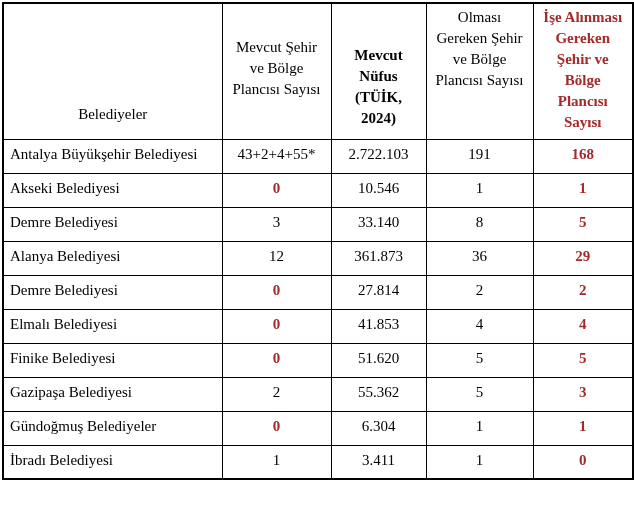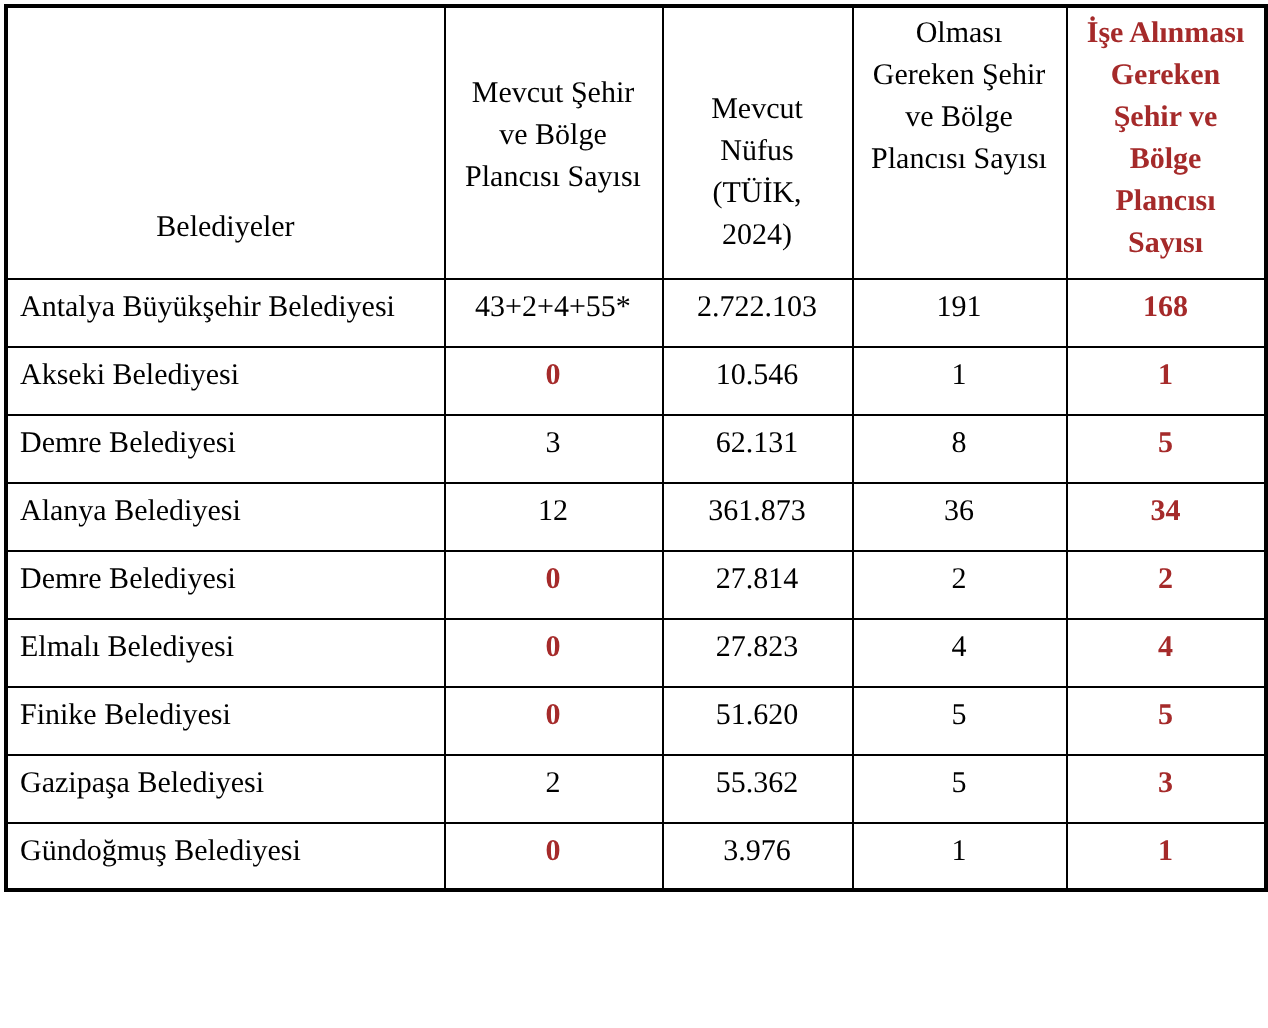--- a/index.html
+++ b/index.html
@@ -33,21 +33,21 @@
   }
   table.planners { border: 2px solid #000000; }
 
   
   thead tr { height: 136px; }
   thead th {
     font-weight: normal;
     padding: 2px 6px;
   }
   th.v-bottom   { vertical-align: bottom; padding-bottom: 14px; }
-  th.v-bottom-2 { vertical-align: bottom; padding-bottom: 10px; }
+  th.v-bottom-2 { vertical-align: bottom; padding-bottom: 10px; font-weight: bold; }
   th.v-middle   { vertical-align: middle; padding-bottom: 8px; }
   th.v-top      { vertical-align: top; padding-top: 3px; }
   th.accent {
     font-weight: bold;
     color: var(--accent, #a52a2a);
     margin-top: 41px;
   }
 
   
   tbody tr { height: 34px; }
@@ -99,61 +99,68 @@
         <tr>
           <td class="name-cell">Akseki Belediyesi</td>
           <td class="num-cell red">0</td>
           <td class="num-cell">10.546</td>
           <td class="num-cell">1</td>
           <td class="num-cell red">1</td>
         </tr>
         <tr>
           <td class="name-cell">Demre Belediyesi</td>
           <td class="num-cell">3</td>
-          <td class="num-cell">62.131</td>
+          <td class="num-cell">33.140</td>
           <td class="num-cell">8</td>
           <td class="num-cell red">5</td>
         </tr>
         <tr>
           <td class="name-cell">Alanya Belediyesi</td>
           <td class="num-cell">12</td>
           <td class="num-cell">361.873</td>
           <td class="num-cell">36</td>
-          <td class="num-cell red">34</td>
+          <td class="num-cell red">29</td>
         </tr>
         <tr>
           <td class="name-cell">Demre Belediyesi</td>
           <td class="num-cell red">0</td>
           <td class="num-cell">27.814</td>
           <td class="num-cell">2</td>
           <td class="num-cell red">2</td>
         </tr>
         <tr>
           <td class="name-cell">Elmalı Belediyesi</td>
           <td class="num-cell red">0</td>
-          <td class="num-cell">27.823</td>
+          <td class="num-cell">41.853</td>
           <td class="num-cell">4</td>
           <td class="num-cell red">4</td>
         </tr>
         <tr>
           <td class="name-cell">Finike Belediyesi</td>
           <td class="num-cell red">0</td>
           <td class="num-cell">51.620</td>
           <td class="num-cell">5</td>
           <td class="num-cell red">5</td>
         </tr>
         <tr>
           <td class="name-cell">Gazipaşa Belediyesi</td>
           <td class="num-cell">2</td>
           <td class="num-cell">55.362</td>
           <td class="num-cell">5</td>
           <td class="num-cell red">3</td>
         </tr>
         <tr>
-          <td class="name-cell">Gündoğmuş Belediyesi</td>
+          <td class="name-cell">Gündoğmuş Belediyeler</td>
           <td class="num-cell red">0</td>
-          <td class="num-cell">3.976</td>
+          <td class="num-cell">6.304</td>
           <td class="num-cell">1</td>
           <td class="num-cell red">1</td>
+        </tr>
+        <tr>
+          <td class="name-cell">İbradı Belediyesi</td>
+          <td class="num-cell">1</td>
+          <td class="num-cell">3.411</td>
+          <td class="num-cell">1</td>
+          <td class="num-cell red">0</td>
         </tr>
       </tbody>
   </table>
 </div>
 
 </body></html>

